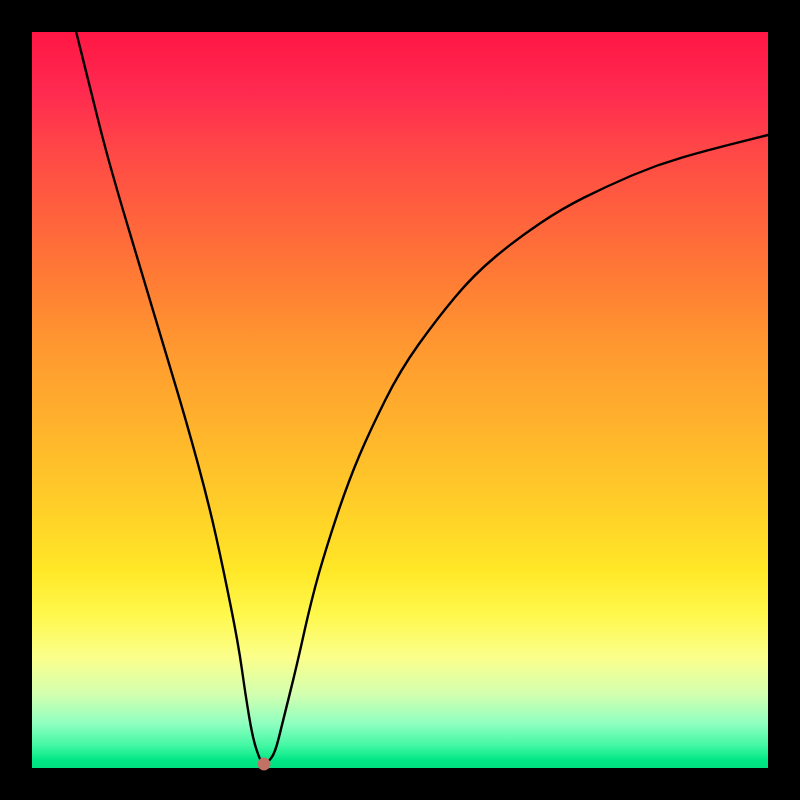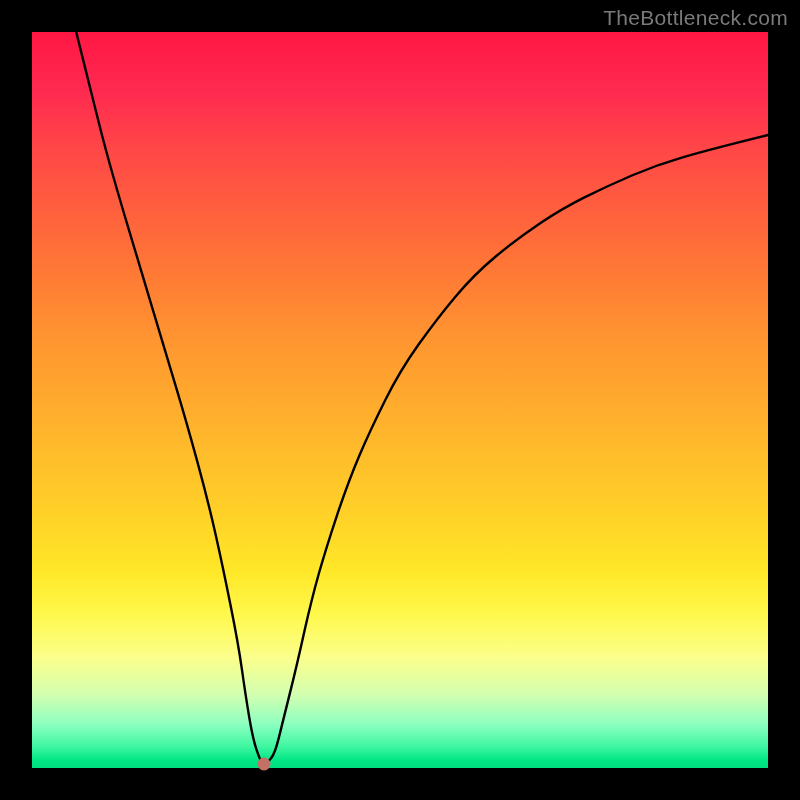--- a/index.html
+++ b/index.html
@@ -76,21 +76,20 @@
     height: 13px;
     border-radius: 50%;
     background: #c47165;
     transform: translate(-50%, -50%);
   }
 </style>
 </head>
 <body>
 
 <div class="container">
-  <div class="watermark">TheBottleneck.com</div>
 
   <div class="plot-frame">
     <div class="gradient"></div>
     <svg class="curve" viewBox="0 0 736 736" preserveAspectRatio="none">
       <path id="curve-path" fill="none" stroke="#000" stroke-width="2.4" stroke-linecap="round" stroke-linejoin="round" d="M 44.2 0.0 Q 44.2 0.0 51.5 29.4 Q 58.9 58.9 66.2 88.3 Q 73.6 117.8 81.0 143.5 Q 88.3 169.3 99.4 206.1 Q 110.4 242.9 121.4 279.7 Q 132.5 316.5 143.5 353.3 Q 154.6 390.1 165.6 430.6 Q 176.6 471.0 184.0 504.2 Q 191.4 537.3 198.7 574.1 Q 206.1 610.9 209.8 636.6 Q 213.4 662.4 217.1 684.5 Q 220.8 706.6 224.5 717.6 Q 228.2 728.6 230.0 730.5 Q 231.8 732.3 233.7 731.6 Q 235.5 730.8 239.2 726.1 Q 242.9 721.3 246.6 706.6 Q 250.2 691.8 257.6 662.4 Q 265.0 633.0 272.3 599.8 Q 279.7 566.7 287.0 541.0 Q 294.4 515.2 305.4 482.1 Q 316.5 449.0 327.5 423.2 Q 338.6 397.4 353.3 368.0 Q 368.0 338.6 386.4 312.8 Q 404.8 287.0 423.2 265.0 Q 441.6 242.9 463.7 224.5 Q 485.8 206.1 507.8 191.4 Q 529.9 176.6 552.0 165.6 Q 574.1 154.6 599.8 143.5 Q 625.6 132.5 651.4 125.1 Q 677.1 117.8 706.6 110.4 T 736.0 103.0"></path>
     </svg>
     <div class="dot" id="marker-dot" style="left: 231.84px; top: 732.32px; background: rgb(196, 113, 101);"></div>
   </div>
 </div>
 

